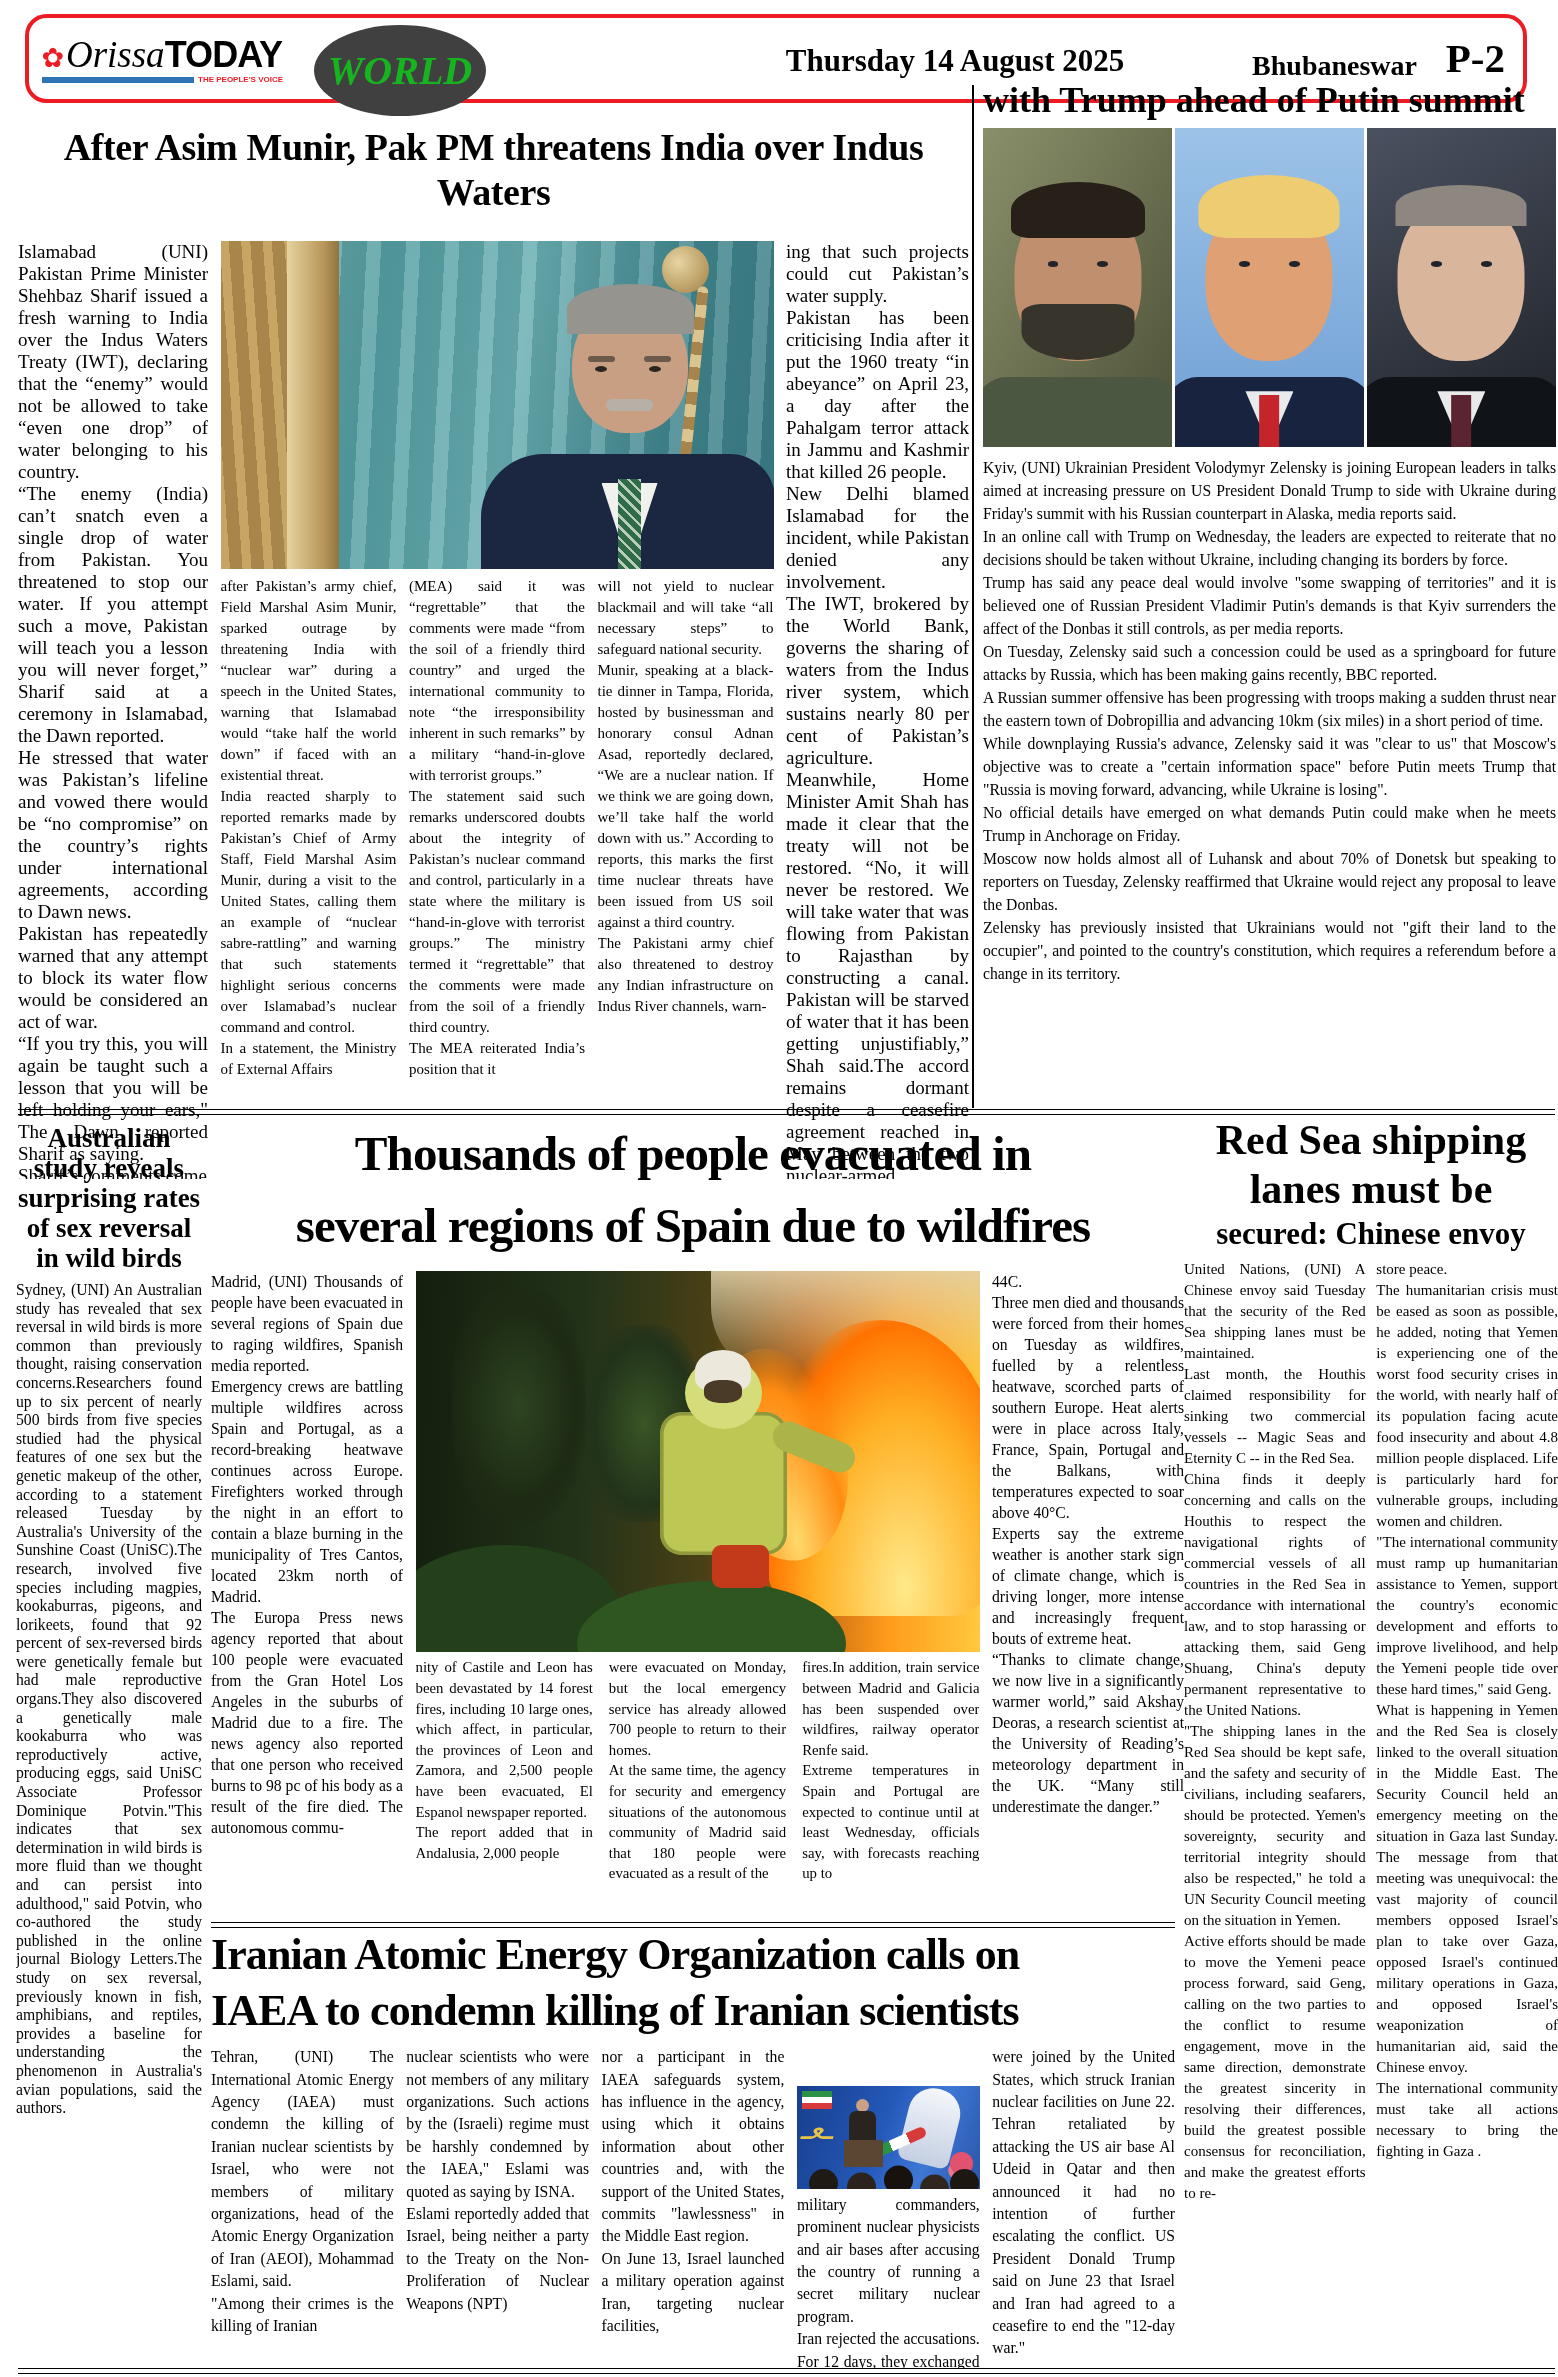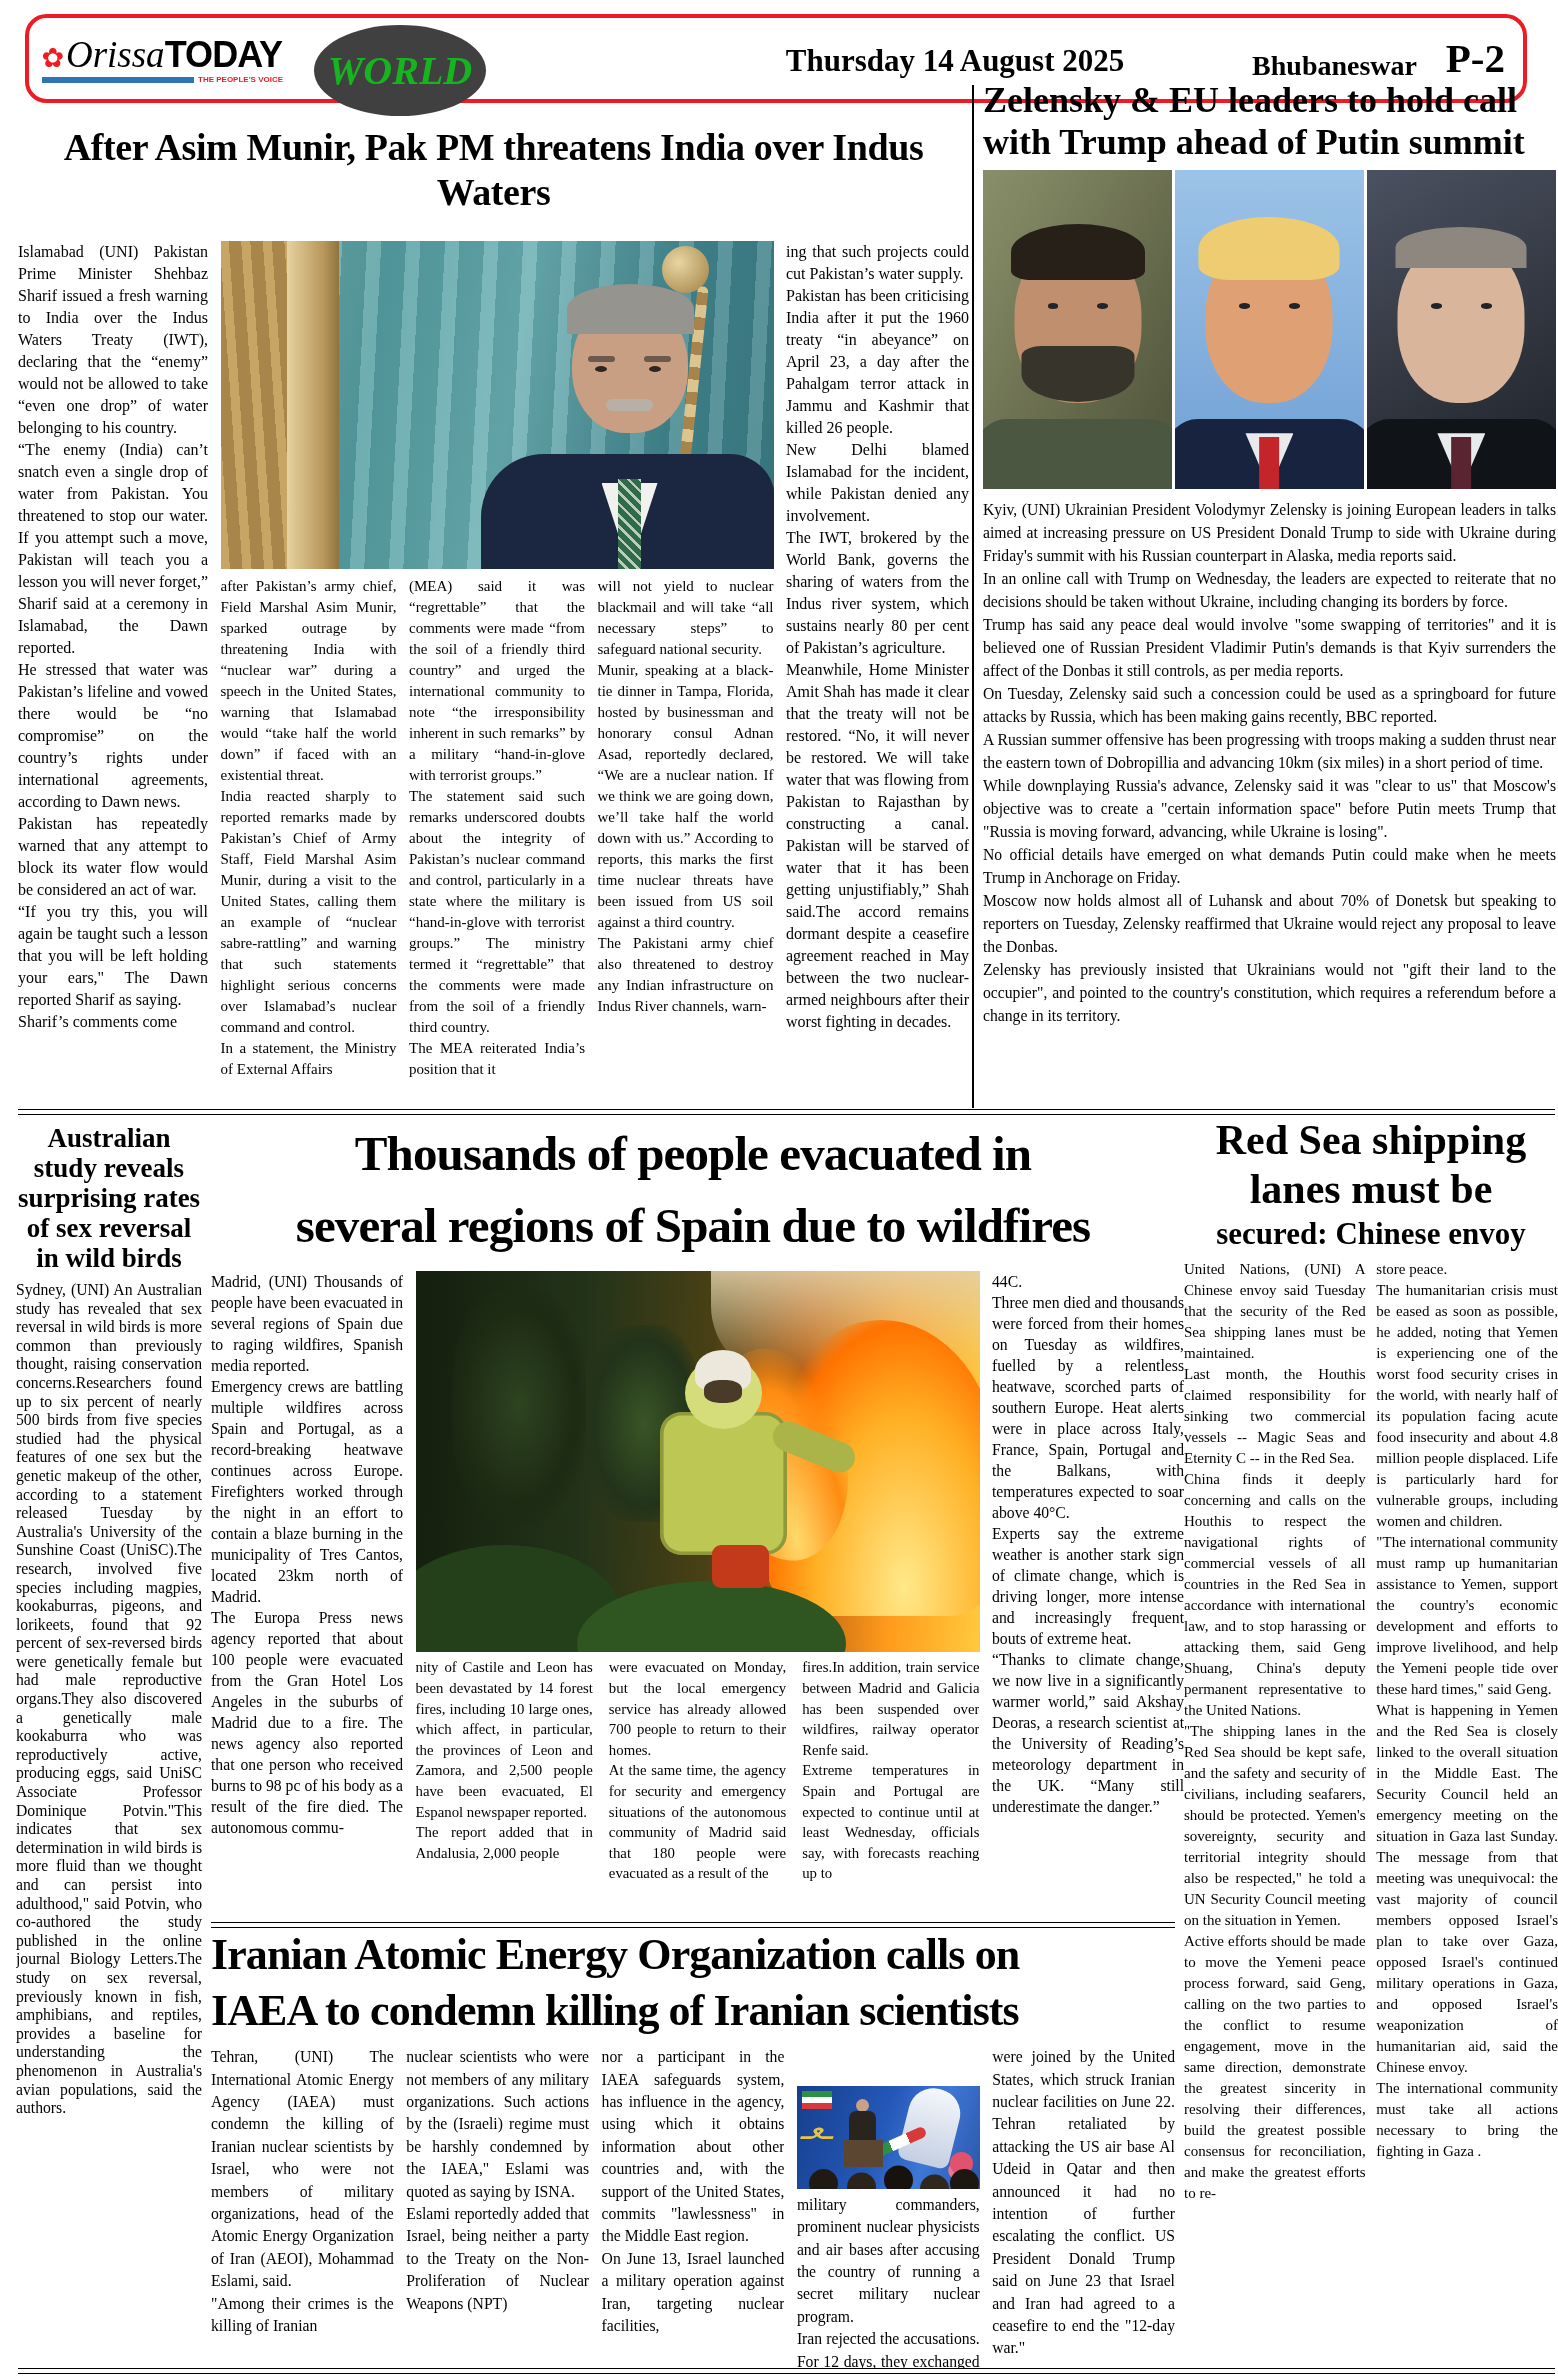--- a/index.html
+++ b/index.html
@@ -35,21 +35,21 @@
   #hdiv-bot{position:absolute;left:18px;top:2368px;width:1537px;}
 
   
   #a-indus{position:absolute;left:18px;top:100px;width:951px;}
   .i-head{font-size:38px;line-height:45px;font-weight:bold;text-align:center;letter-spacing:-0.4px;}
   .indus-body{margin-top:10.7px;display:flex;gap:12.5px;height:938px;}
   .w212{width:190px;flex:none;} .w204{width:183px;flex:none;}
   .indus-mid{width:553px;flex:none;display:flex;flex-direction:column;}
   .indus-mid-cols{display:flex;gap:12.5px;margin-top:7.2px;height:596px;}
   .indus-mid-cols .col{flex:1;}
-  .f-indus{font-size:16px;line-height:22px;}
+  .f-indus{font-size:19px;line-height:22px;}
   .f-indus-mid{font-size:15px;line-height:21px;}
 
   
   #a-zel{position:absolute;left:983px;top:79px;width:573px;}
   .z-head{font-size:36px;line-height:42px;font-weight:bold;}
   .photo-leaders{margin-top:7.2px;height:319px;display:flex;gap:2.7px;}
   .z-body{margin-top:9px;height:616px;font-size:15.7px;line-height:23px;}
 
   
   #a-birds{position:absolute;left:16px;top:1123px;width:186px;}
@@ -252,21 +252,20 @@
           <p>The IWT, brokered by the World Bank, governs the sharing of waters from the Indus river system, which sustains nearly 80 per cent of Pakistan’s agriculture.</p>
           <p>Meanwhile, Home Minister Amit Shah has made it clear that the treaty will not be restored. “No, it will never be restored. We will take water that was flowing from Pakistan to Rajasthan by constructing a canal. Pakistan will be starved of water that it has been getting unjustifiably,” Shah said.The accord remains dormant despite a ceasefire agreement reached in May between the two nuclear-armed neighbours after their worst fighting in decades.</p>
         </div>
     </div>
   </section>
 
   <div class="vrule"></div>
 
   <section id="a-zel">
     <div class="z-head">
-      <div>Zelensky &amp; EU leaders to hold call</div>
       <div>with Trump ahead of Putin summit</div>
     </div>
     <div class="photo-leaders">
       <div class="leader l-z">
         <div class="l-torso"></div>
         <div class="l-face"></div>
         <div class="l-hair"></div>
         <div class="l-beard"></div>
         <div class="l-eye a"></div>
         <div class="l-eye b"></div>

